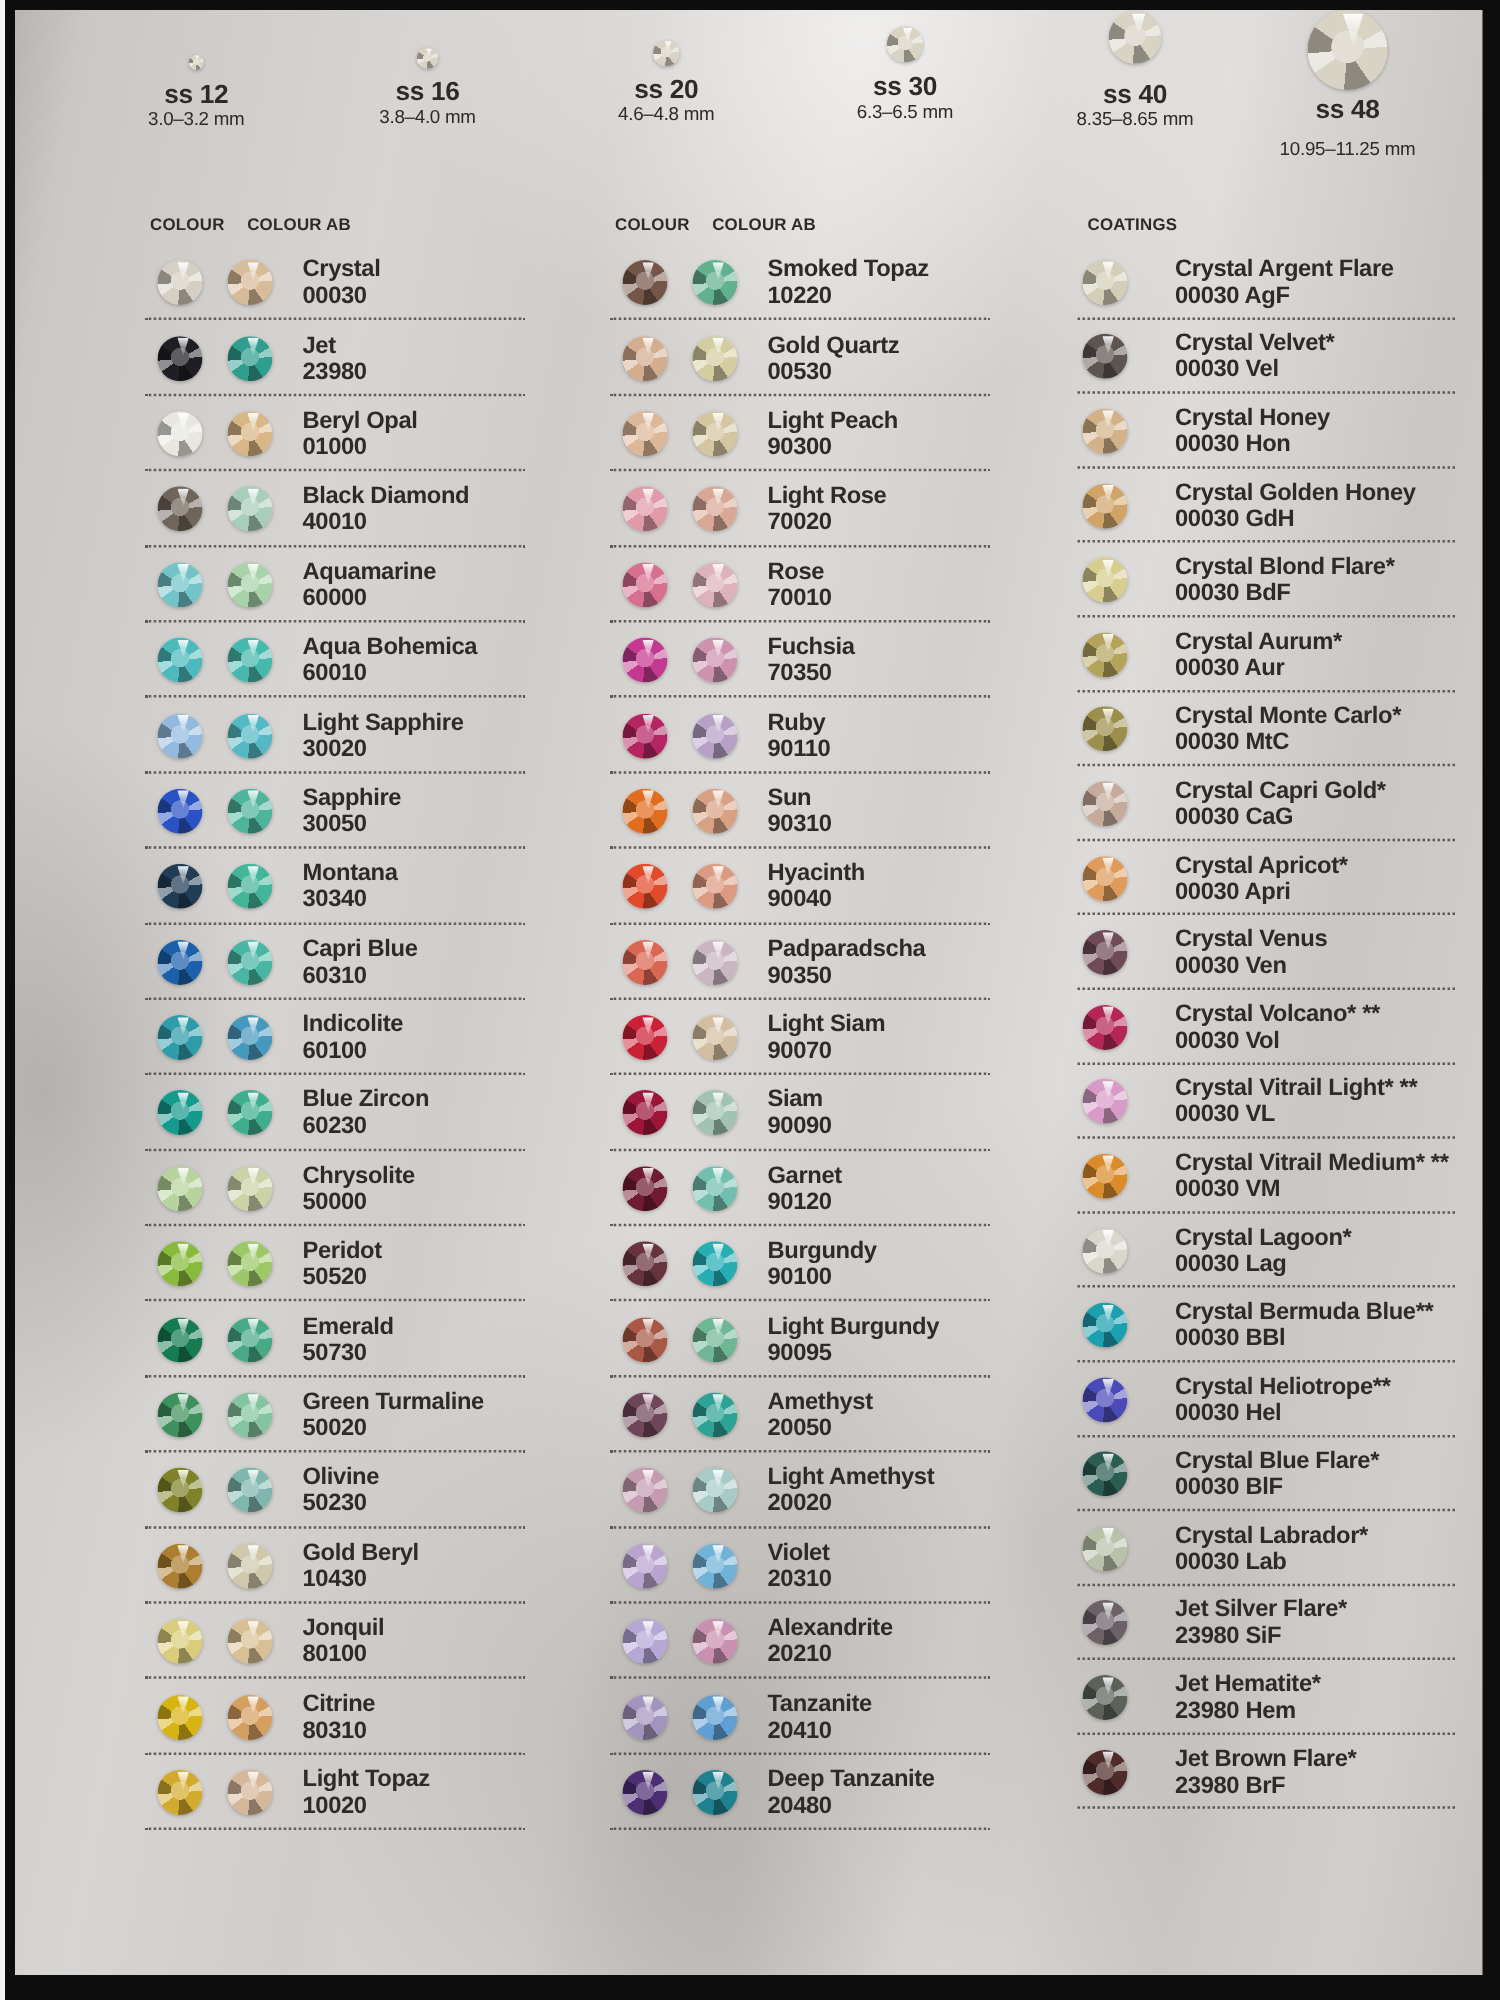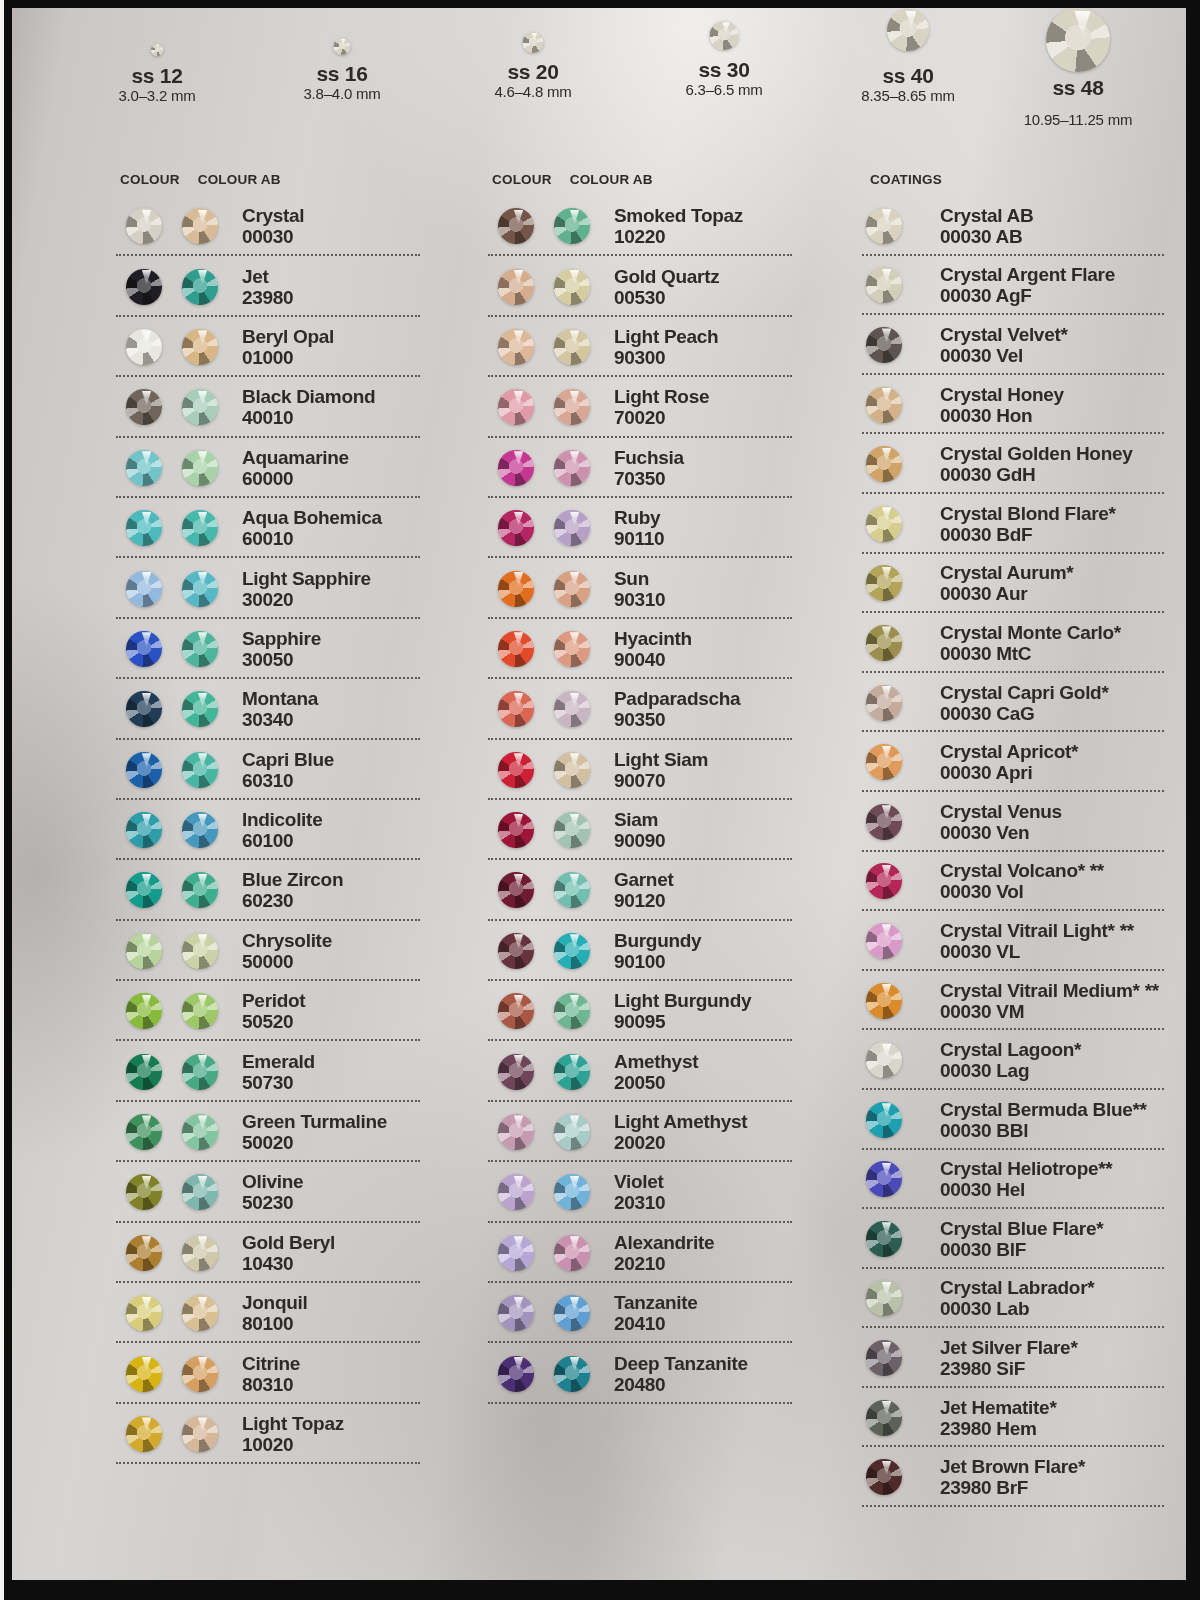--- a/index.html
+++ b/index.html
@@ -299,20 +299,28 @@
       </div>
       <div class="row">
         <span class="gem" style="--g: #e19ba8; --gl: rgb(240,205,212); --gd: rgb(146,101,109); --gc: rgb(233,183,192);"></span>
         <span class="gem" style="--g: #d8a795; --gl: rgb(236,211,202); --gd: rgb(140,109,97); --gc: rgb(227,192,179);"></span>
         <div class="txt">
           <div class="nm">Light Rose</div>
           <div class="cd">70020</div>
         </div>
       </div>
       <div class="row">
+        <span class="gem" style="--g: #d76f90; --gl: rgb(235,183,200); --gd: rgb(140,72,94); --gc: rgb(226,151,175);"></span>
+        <span class="gem" style="--g: #ddb2ba; --gl: rgb(238,217,221); --gd: rgb(144,116,121); --gc: rgb(231,200,205);"></span>
+        <div class="txt">
+          <div class="nm">Rose</div>
+          <div class="cd">70010</div>
+        </div>
+      </div>
+      <div class="row">
         <span class="gem" style="--g: #c33890; --gl: rgb(225,156,200); --gd: rgb(127,36,94); --gc: rgb(212,112,175);"></span>
         <span class="gem" style="--g: #cd92ae; --gl: rgb(230,201,215); --gd: rgb(133,95,113); --gc: rgb(219,177,197);"></span>
         <div class="txt">
           <div class="nm">Fuchsia</div>
           <div class="cd">70350</div>
         </div>
       </div>
       <div class="row">
         <span class="gem" style="--g: #b42562; --gl: rgb(218,146,177); --gd: rgb(117,24,64); --gc: rgb(201,98,142);"></span>
         <span class="gem" style="--g: #b7a0c6; --gl: rgb(219,208,227); --gd: rgb(119,104,129); --gc: rgb(203,187,214);"></span>
@@ -430,27 +438,20 @@
         <span class="gem" style="--g: #1f808f; --gl: rgb(143,192,199); --gd: rgb(20,83,93); --gc: rgb(94,164,174);"></span>
         <div class="txt">
           <div class="nm">Deep Tanzanite</div>
           <div class="cd">20480</div>
         </div>
       </div>
     </div>
   <div class="col" style="left:848px;top:164px;width:310px;">
     <div class="col-head" style="padding-left:10px;">
         <span>COATINGS</span>
-      </div>
-  <div class="row row3">
-        <span class="gem" style="--g: #d8d2bf; --gl: rgb(236,233,223); --gd: rgb(140,137,124); --gc: rgb(227,223,209);"></span>
-        <div class="txt">
-          <div class="nm">Crystal AB</div>
-          <div class="cd">00030 AB</div>
-        </div>
       </div>
       <div class="row row3">
         <span class="gem" style="--g: #d3ceb7; --gl: rgb(233,231,219); --gd: rgb(137,134,119); --gc: rgb(223,220,203);"></span>
         <div class="txt">
           <div class="nm">Crystal Argent Flare</div>
           <div class="cd">00030 AgF</div>
         </div>
       </div>
       <div class="row row3">
         <span class="gem" style="--g: #5e5551; --gl: rgb(175,170,168); --gd: rgb(61,55,53); --gc: rgb(139,133,130);"></span>

